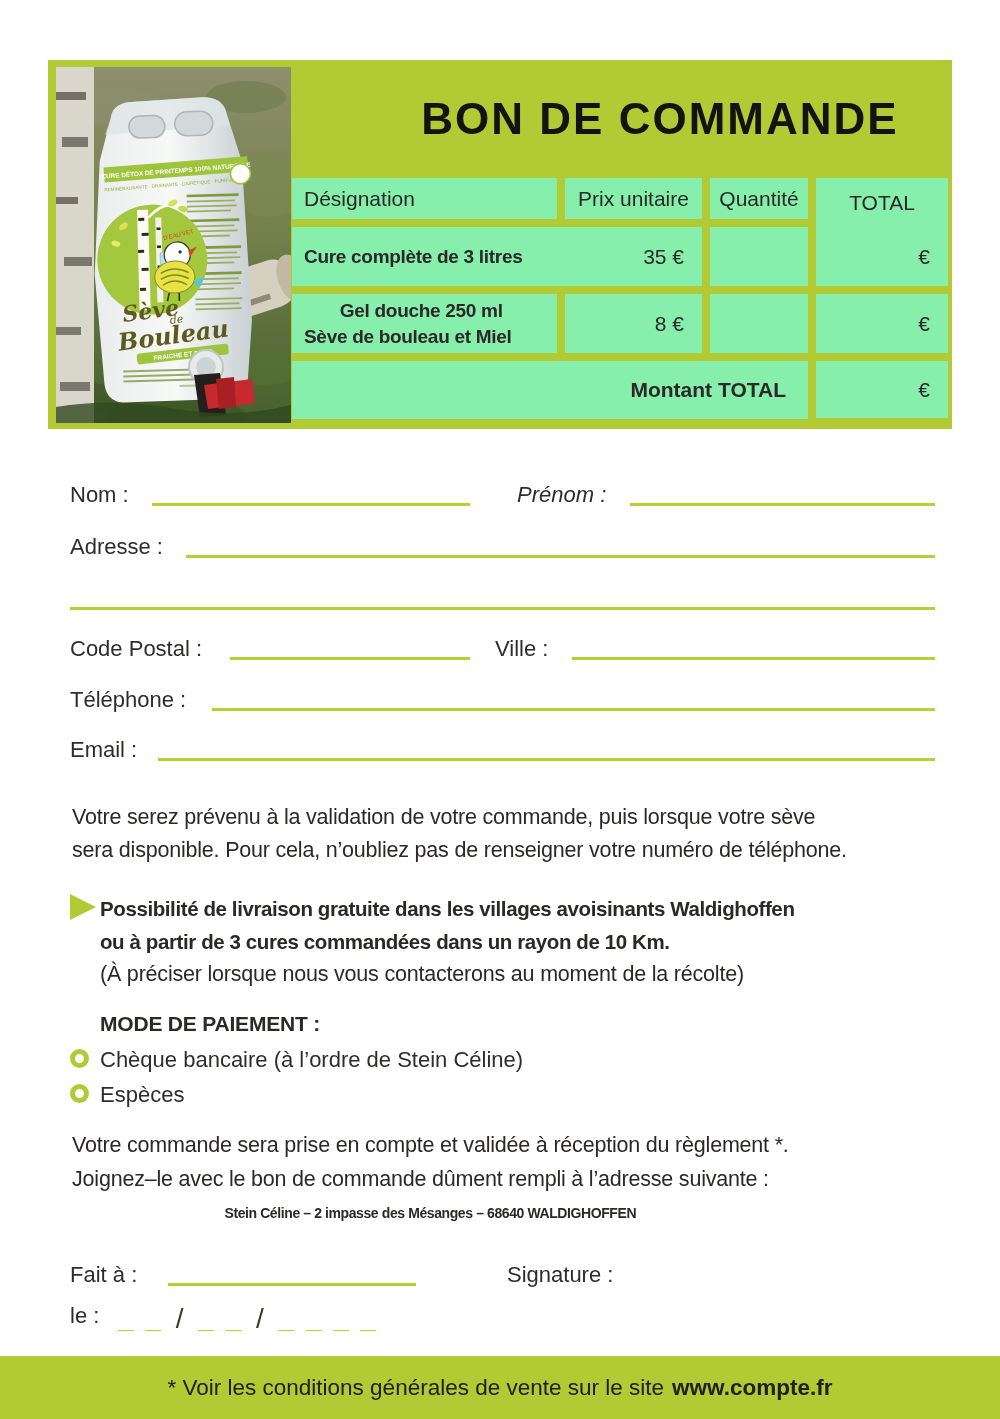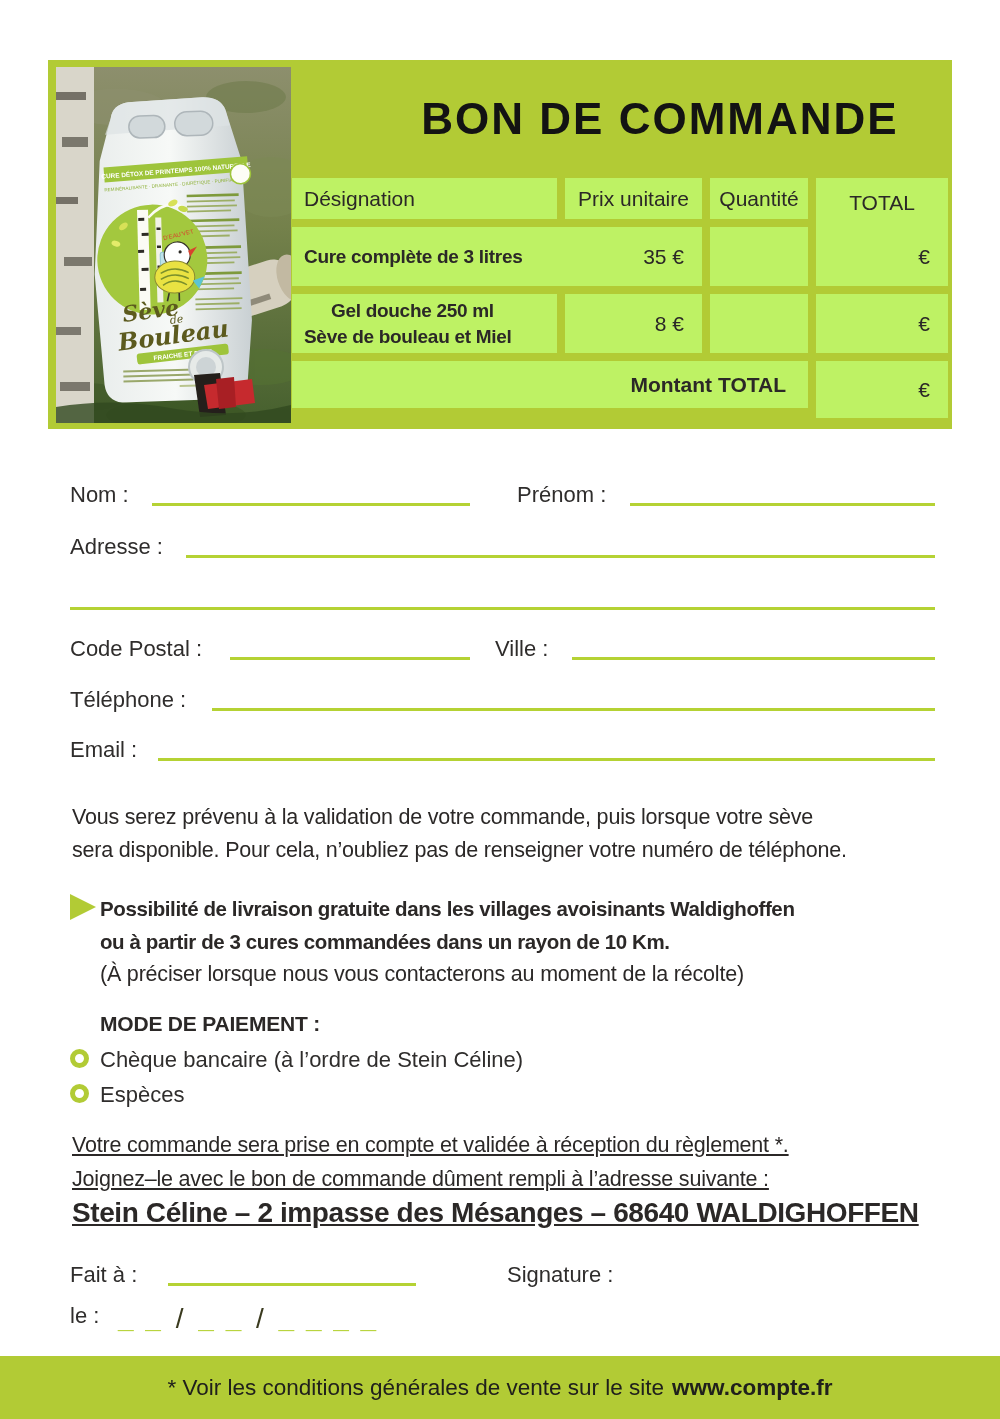--- a/index.html
+++ b/index.html
@@ -8,21 +8,21 @@
     position:relative; width:1000px; height:1419px; background:#ffffff;
     font-family:"Liberation Sans", sans-serif; color:#2b2827; overflow:hidden;
   }
   .green-block { position:absolute; left:48px; top:60px; width:904px; height:369px; background:#b2cb35; }
   .photo { position:absolute; left:56px; top:67px; width:235px; height:356px; overflow:hidden; }
   .title {
     position:absolute; left:292px; top:88px; width:736px; height:62px;
     display:flex; align-items:center; justify-content:center;
     font-size:44px; font-weight:bold; letter-spacing:2px; color:#131313;
   }
-  .cell { position:absolute; background:#bef264; display:flex; align-items:center; font-size:21px; }
+  .cell { position:absolute; background:#86efac; display:flex; align-items:center; font-size:21px;text-align:center; }
   .cell.hleft { padding-left:12px; justify-content:flex-start; }
   .cell.center { justify-content:center; }
   .cell.right { justify-content:flex-end; padding-right:18px; }
   .cell .desig { font-weight:bold; font-size:19px; letter-spacing:-0.3px; line-height:26px; }
   .hdrtxt { font-size:21px; }
   .totalrow { font-weight:bold; font-size:21px; }
   .label { position:absolute; font-size:22px; color:#2f2d2c; white-space:nowrap; }
   .fline { position:absolute; height:28px; border-bottom:3px solid #b5d234; }
   .para { position:absolute; font-size:21.5px; line-height:33px; letter-spacing:-0.2px; color:#2b2827; white-space:nowrap; }
   .para .b { font-weight:bold; font-size:20.5px; letter-spacing:-0.4px; }
@@ -201,65 +201,65 @@
   <div class="cell hleft" style="left:292px; top:294px; width:265px; height:59px;">
     <span class="desig">
       <span style="display:block;margin-left:27px;">Gel douche 250 ml</span>
       <span style="display:block;">Sève de bouleau et Miel</span>
     </span>
   </div>
   <div class="cell right" style="left:565px; top:294px; width:137px; height:59px;">8 €</div>
   <div class="cell" style="left:710px; top:294px; width:98px; height:59px;"></div>
   <div class="cell right" style="left:816px; top:294px; width:132px; height:59px;">€</div>
 
-  <div class="cell right totalrow" style="left:292px; top:361px; width:516px; height:47px; padding-right:22px;">Montant TOTAL</div>
+  <div class="cell right totalrow" style="left:292px; top:361px; width:516px; height:58px; padding-right:22px;">Montant TOTAL</div>
   <div class="cell right" style="left:816px; top:361px; width:132px; height:57px;">€</div>
 
   <div class="label" style="left:70px; top:482px;">Nom :</div>
   <div class="fline" style="left:152px; top:478px; width:318px;"></div>
-  <div class="label" style="left:517px; top:482px;">Prénom :</div>
+  <div class="label" style="left:517px; top:482px;font-style:italic;">Prénom :</div>
   <div class="fline" style="left:630px; top:478px; width:305px;"></div>
 
   <div class="label" style="left:70px; top:534px;">Adresse :</div>
   <div class="fline" style="left:186px; top:530px; width:749px;"></div>
   <div class="fline" style="left:70px; top:582px; width:865px;"></div>
 
   <div class="label" style="left:70px; top:636px;">Code Postal :</div>
   <div class="fline" style="left:230px; top:632px; width:240px;"></div>
   <div class="label" style="left:495px; top:636px;">Ville :</div>
   <div class="fline" style="left:572px; top:632px; width:363px;"></div>
 
   <div class="label" style="left:70px; top:687px;">Téléphone :</div>
   <div class="fline" style="left:212px; top:683px; width:723px;"></div>
 
   <div class="label" style="left:70px; top:737px;">Email :</div>
   <div class="fline" style="left:158px; top:733px; width:777px;"></div>
 
   <div class="para" style="left:72px; top:801px;">
-    <div>Vous serez prévenu à la validation de votre commande, puis lorsque votre sève</div>
+    <div>Votre serez prévenu à la validation de votre commande, puis lorsque votre sève</div>
     <div>sera disponible. Pour cela, n’oubliez pas de renseigner votre numéro de téléphone.</div>
   </div>
 
   <div class="tri" style="left:70px; top:894px;"></div>
   <div class="para" style="left:100px; top:892px;">
     <div class="b">Possibilité de livraison gratuite dans les villages avoisinants Waldighoffen</div>
     <div class="b">ou à partir de 3 cures commandées dans un rayon de 10 Km.</div>
     <div>(À préciser lorsque nous vous contacterons au moment de la récolte)</div>
   </div>
 
   <div class="payhead" style="left:100px; top:1012px;">MODE DE PAIEMENT :</div>
   <span class="radio" style="left:70px; top:1049px;"></span>
   <div class="label" style="left:100px; top:1047px;">Chèque bancaire (à l’ordre de Stein Céline)</div>
   <span class="radio" style="left:70px; top:1084px;"></span>
   <div class="label" style="left:100px; top:1082px;">Espèces</div>
 
-  <div class="para" style="left:72px; top:1128px; line-height:34px;text-decoration:underline;">
+  <div class="para" style="left:72px; top:1128px; line-height:34px;">
     <div>Votre commande sera prise en compte et validée à réception du règlement *.</div>
     <div>Joignez–le avec le bon de commande dûment rempli à l’adresse suivante :</div>
-    <div class="b" style="font-size:28px;">Stein Céline – 2 impasse des Mésanges – 68640 WALDIGHOFFEN</div>
+    <div class="b" style="font-size:14px;text-align:center;">Stein Céline – 2 impasse des Mésanges – 68640 WALDIGHOFFEN</div>
   </div>
 
   <div class="label" style="left:70px; top:1262px;">Fait à :</div>
   <div class="fline" style="left:168px; top:1258px; width:248px;"></div>
   <div class="label" style="left:507px; top:1262px;">Signature :</div>
 
   <div class="label" style="left:70px; top:1303px;">le :</div>
   <div class="dateline" style="left:118px; top:1303px;">
     <span class="dash">_ _</span>
     <span class="slash">/</span>

